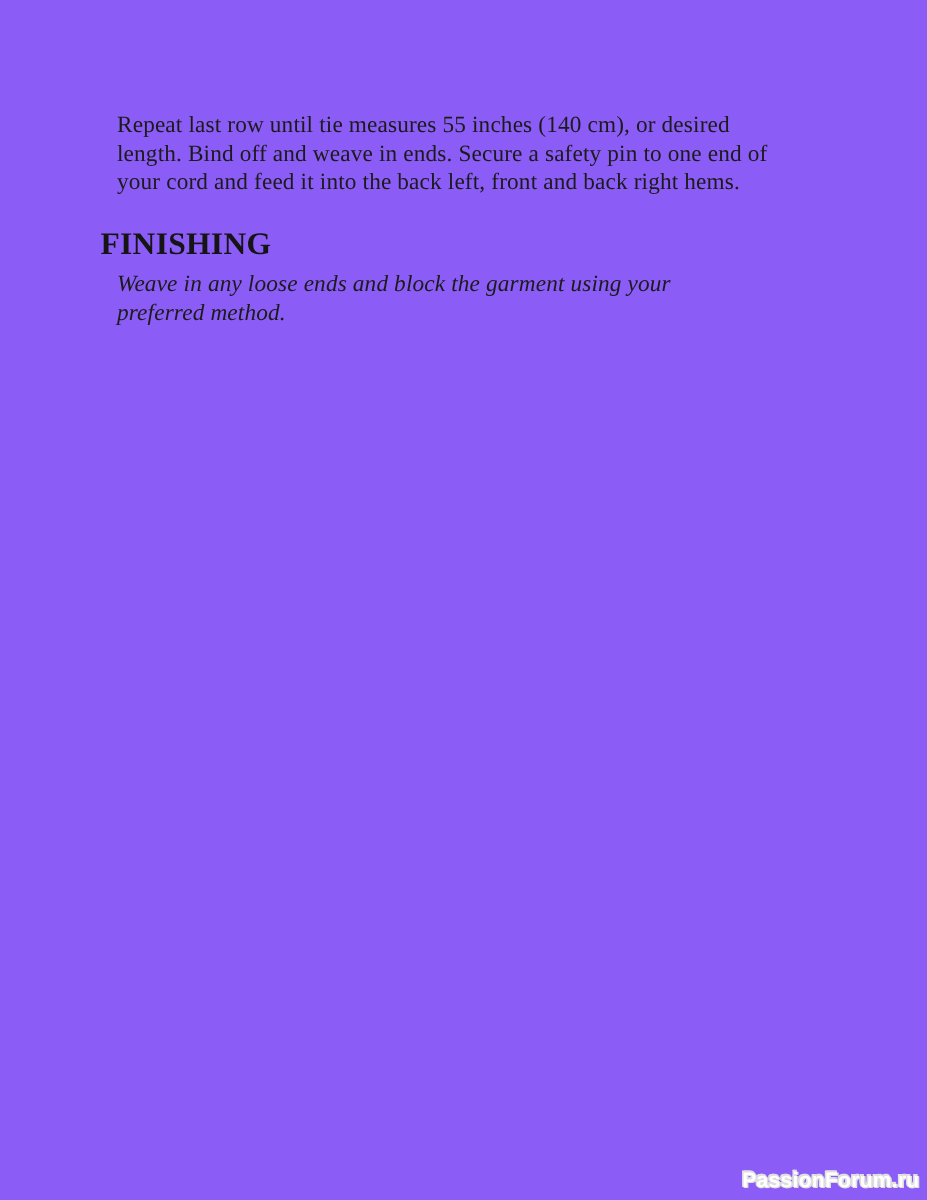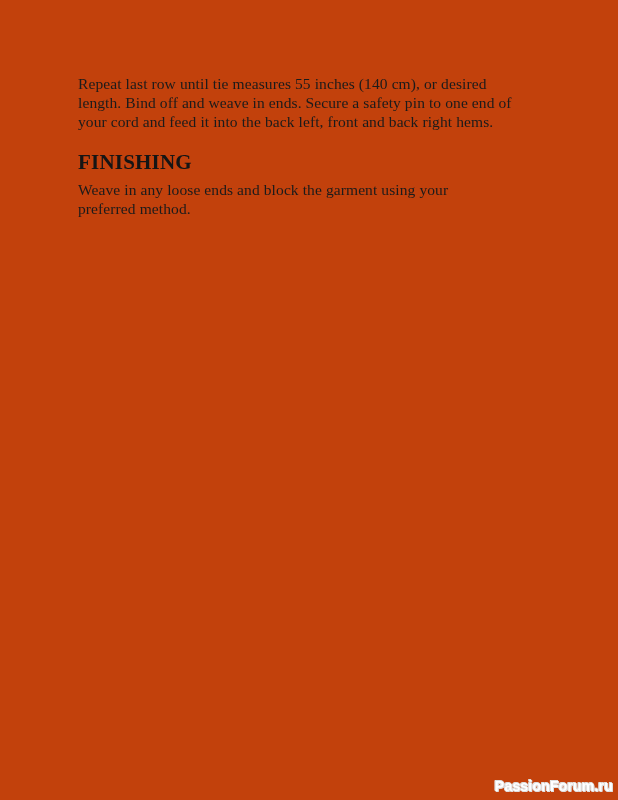--- a/index.html
+++ b/index.html
@@ -7,37 +7,37 @@
     width: 618px;
     height: 800px;
     background: #ffffff;
     overflow: hidden;
     font-family: "Liberation Serif", "DejaVu Serif", serif;
   }
   .page {
     position: relative;
     width: 618px;
     height: 800px;
-    background: #c2410c;
+    background: #8b5cf6;
   }
   .body-paragraph {
     position: absolute;
     left: 78px;
     width: 472px;
     font-size: 15.5px;
     line-height: 19px;
     color: #1b1b1b;
     white-space: pre-line;
     letter-spacing: 0.1px;
   }
   .para-1 { top: 74px; }
-  .para-2 { top: 180px; }
+  .para-2 { top: 180px; font-style: italic; }
   .section-heading {
     position: absolute;
-    left: 78px;
+    left: 67px;
     top: 150px;
     font-size: 21px;
     font-weight: 700;
     color: #151515;
     letter-spacing: 0.2px;
     font-family: "Liberation Serif", "DejaVu Serif", serif;
   }
   .watermark {
     position: absolute;
     right: 5px;

